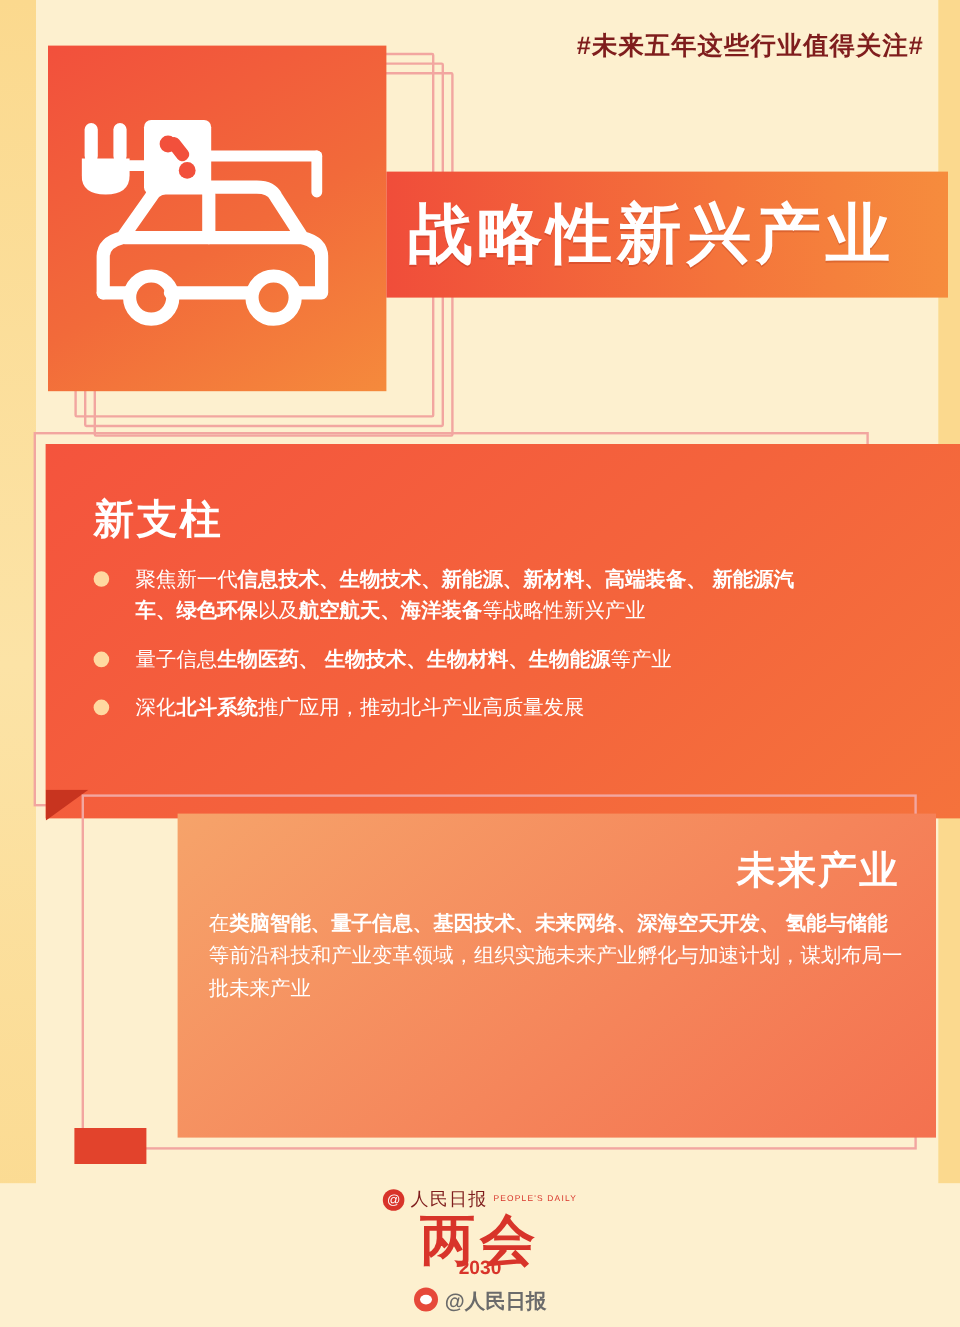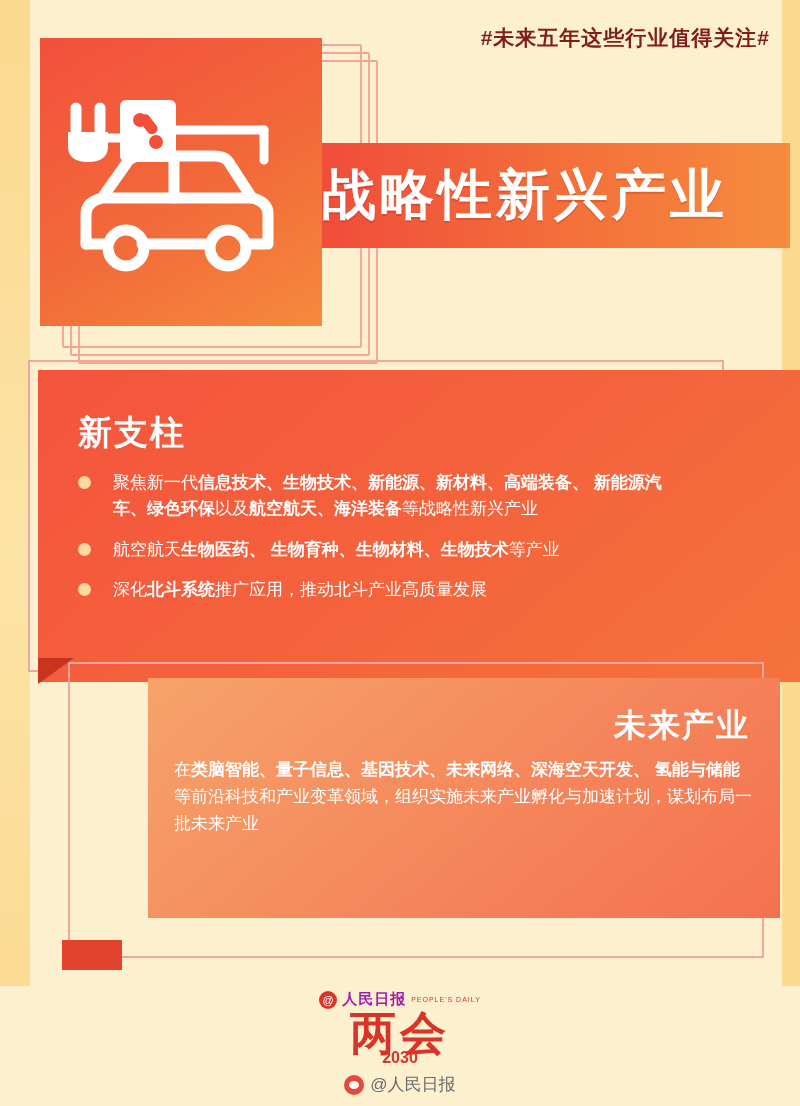--- a/index.html
+++ b/index.html
@@ -80,20 +80,21 @@
     width: 468px; height: 105px;
     background: linear-gradient(90deg, #f04d3a 0%, #f4743b 60%, #f68c3d 100%);
     display: flex;
     align-items: center;
   }
   .title-bar .title-text {
     color: #ffffff;
     font-size: 54px;
     font-weight: bold;
     letter-spacing: 4px;
+    margin-left: 18px;
     text-shadow: 0 2px 0 rgba(150,30,10,0.25);
   }
 
   
   .card-one-outline {
     position: absolute;
     left: 28px; top: 360px;
     width: 692px; height: 308px;
     border: 2px solid #f2a6a0;
   }
@@ -140,21 +141,21 @@
   
   .card-two-outline {
     position: absolute;
     left: 68px; top: 662px;
     width: 692px; height: 292px;
     border: 2px solid #f2a6a0;
   }
   .card-two {
     position: absolute;
     left: 148px; top: 678px;
-    width: 632px; height: 240px;
+    width: 632px; height: 270px;
     background: linear-gradient(140deg, #f6a36a 0%, #f5845a 60%, #f4714f 100%);
   }
   .card-two-heading {
     color: #ffffff;
     font-size: 32px;
     font-weight: bold;
     letter-spacing: 2px;
     text-align: right;
     margin: 26px 30px 0 0;
   }
@@ -191,23 +192,23 @@
   .pd-logo .pd-circle {
     width: 18px; height: 18px;
     border-radius: 50%;
     background: #d8342a;
     color: #fff;
     font-size: 11px;
     line-height: 18px;
     text-align: center;
   }
   .pd-logo .pd-name {
-    color: #a21caf;
+    color: #7f1d1d;
     font-size: 15px;
-    font-weight: bold;
+    font-weight: normal;
     letter-spacing: 1px;
   }
   .pd-logo .pd-sub {
     color: #d8342a;
     font-size: 7px;
     letter-spacing: 1px;
   }
   .lianghui {
     color: #d8342a;
     font-size: 46px;
@@ -217,24 +218,25 @@
     font-family: "Liberation Serif", "DejaVu Serif", serif;
   }
   .year {
     color: #d8342a;
     font-size: 16px;
     font-weight: bold;
     margin-top: -8px;
   }
   .weibo-line {
     display: flex;
-    align-items: center;
+    align-items: flex-start;
     justify-content: center;
     gap: 6px;
     margin: 6px 0 10px 0;
+    font-weight: bold;
   }
   .weibo-eye {
     width: 20px; height: 20px;
     border-radius: 50%;
     background: #e6493a;
     position: relative;
   }
   .weibo-eye::after {
     content: "";
     position: absolute;
@@ -299,21 +301,21 @@
 <div class="card-one-outline"></div>
 <div class="card-one">
   <div class="card-one-heading">新支柱</div>
   <ul class="bullets">
     <li class="bullet-row">
       <span class="bullet-dot"></span>
       <span class="bullet-text"><span>聚焦新一代</span><b>信息技术、生物技术、新能源、新材料、高端装备、 新能源汽车、绿色环保</b><span>以及</span><b>航空航天、海洋装备</b><span>等战略性新兴产业</span></span>
     </li>
     <li class="bullet-row">
       <span class="bullet-dot"></span>
-      <span class="bullet-text"><span>航空航天</span><b>生物医药、 生物育种、生物材料、生物技术</b><span>等产业</span></span>
+      <span class="bullet-text"><span>量子信息</span><b>生物医药、 生物技术、生物材料、生物能源</b><span>等产业</span></span>
     </li>
     <li class="bullet-row">
       <span class="bullet-dot"></span>
       <span class="bullet-text"><span>深化</span><b>北斗系统</b><span>推广应用，推动北斗产业高质量发展</span></span>
     </li>
   </ul>
 </div>
 <div class="notch"></div>
 
 <div class="card-two-outline"></div>

